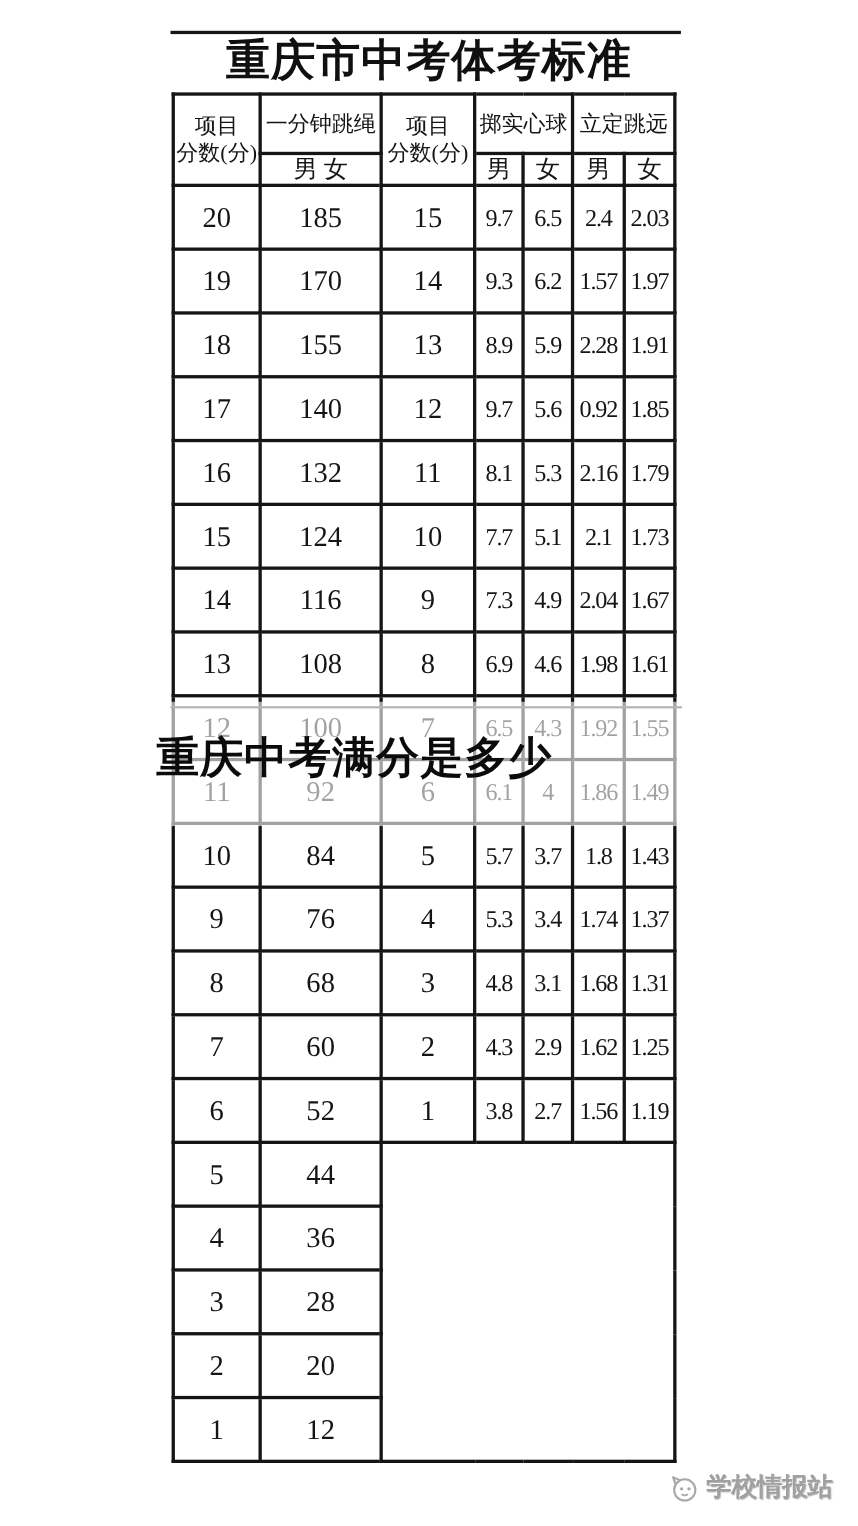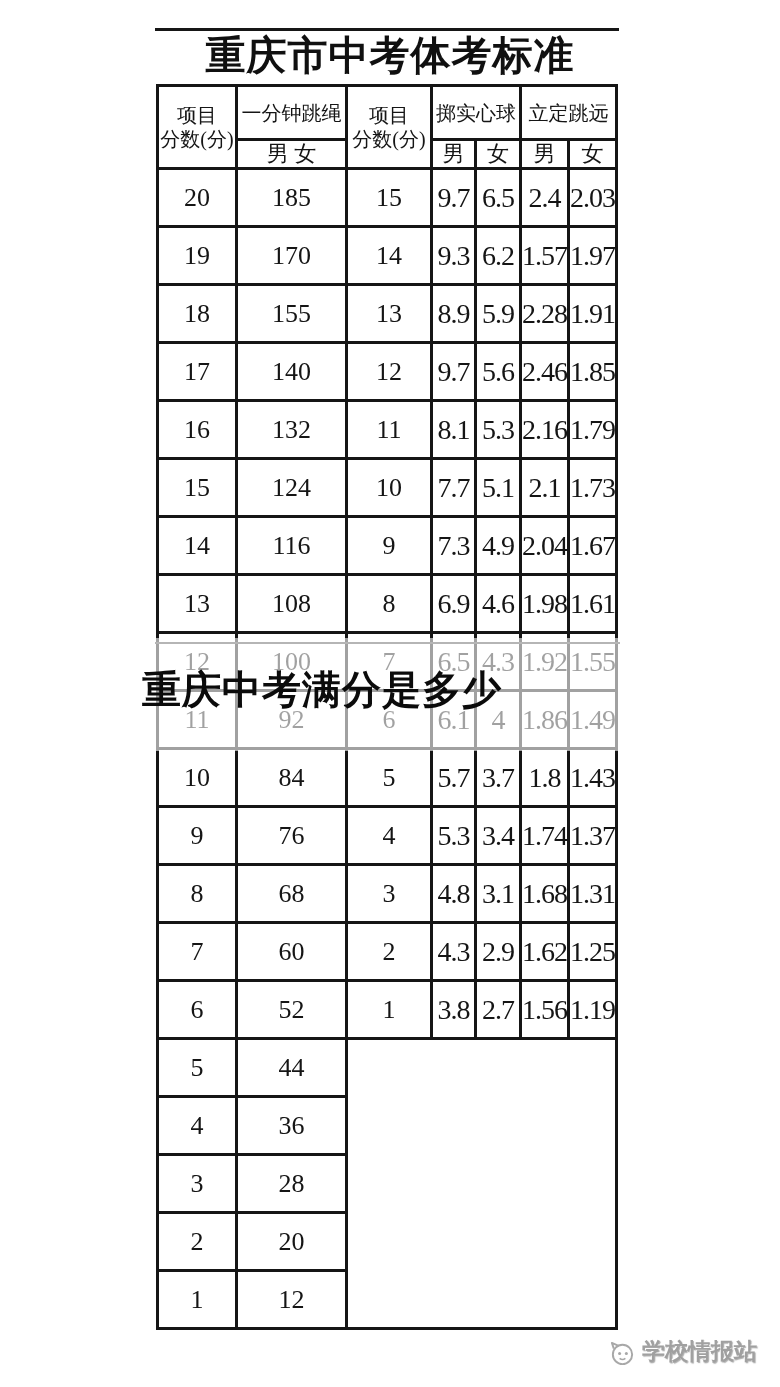--- a/index.html
+++ b/index.html
@@ -30,21 +30,21 @@
     border:3px solid #151515;
     text-align:center;vertical-align:middle;
     padding:0;color:#151515;overflow:hidden;
   }
   .score-table thead th{
     font-weight:normal;font-size:20px;line-height:1.2;
   }
   .score-table tr.hrow1 th{height:51px;}
   .score-table tr.hrow2 th{height:24px;font-size:22px;}
   .score-table tbody td{height:55px;font-size:26px;}
-  .score-table tbody td.narrow{font-size:28px;letter-spacing:-1px;}
+  .score-table tbody td.narrow{font-size:22px;letter-spacing:-1px;}
   .score-table td.empty-merged{background:#ffffff;}
   .fade-overlay{
     position:absolute;left:155px;top:638px;width:465px;height:113px;
     background:rgba(255,255,255,0.60);
   }
   .fade-overlay .ghost-line{
     position:absolute;left:0;top:4px;width:100%;height:0;
     border-top:2px solid #b5b5b5;
   }
   .watermark-caption{
@@ -127,21 +127,21 @@
           <td class="narrow">5.9</td>
           <td class="narrow">2.28</td>
           <td class="narrow">1.91</td>
         </tr>
         <tr>
           <td>17</td>
           <td>140</td>
           <td>12</td>
           <td class="narrow">9.7</td>
           <td class="narrow">5.6</td>
-          <td class="narrow">2.46</td>
+          <td class="narrow">0.92</td>
           <td class="narrow">1.85</td>
         </tr>
         <tr>
           <td>16</td>
           <td>132</td>
           <td>11</td>
           <td class="narrow">8.1</td>
           <td class="narrow">5.3</td>
           <td class="narrow">2.16</td>
           <td class="narrow">1.79</td>

